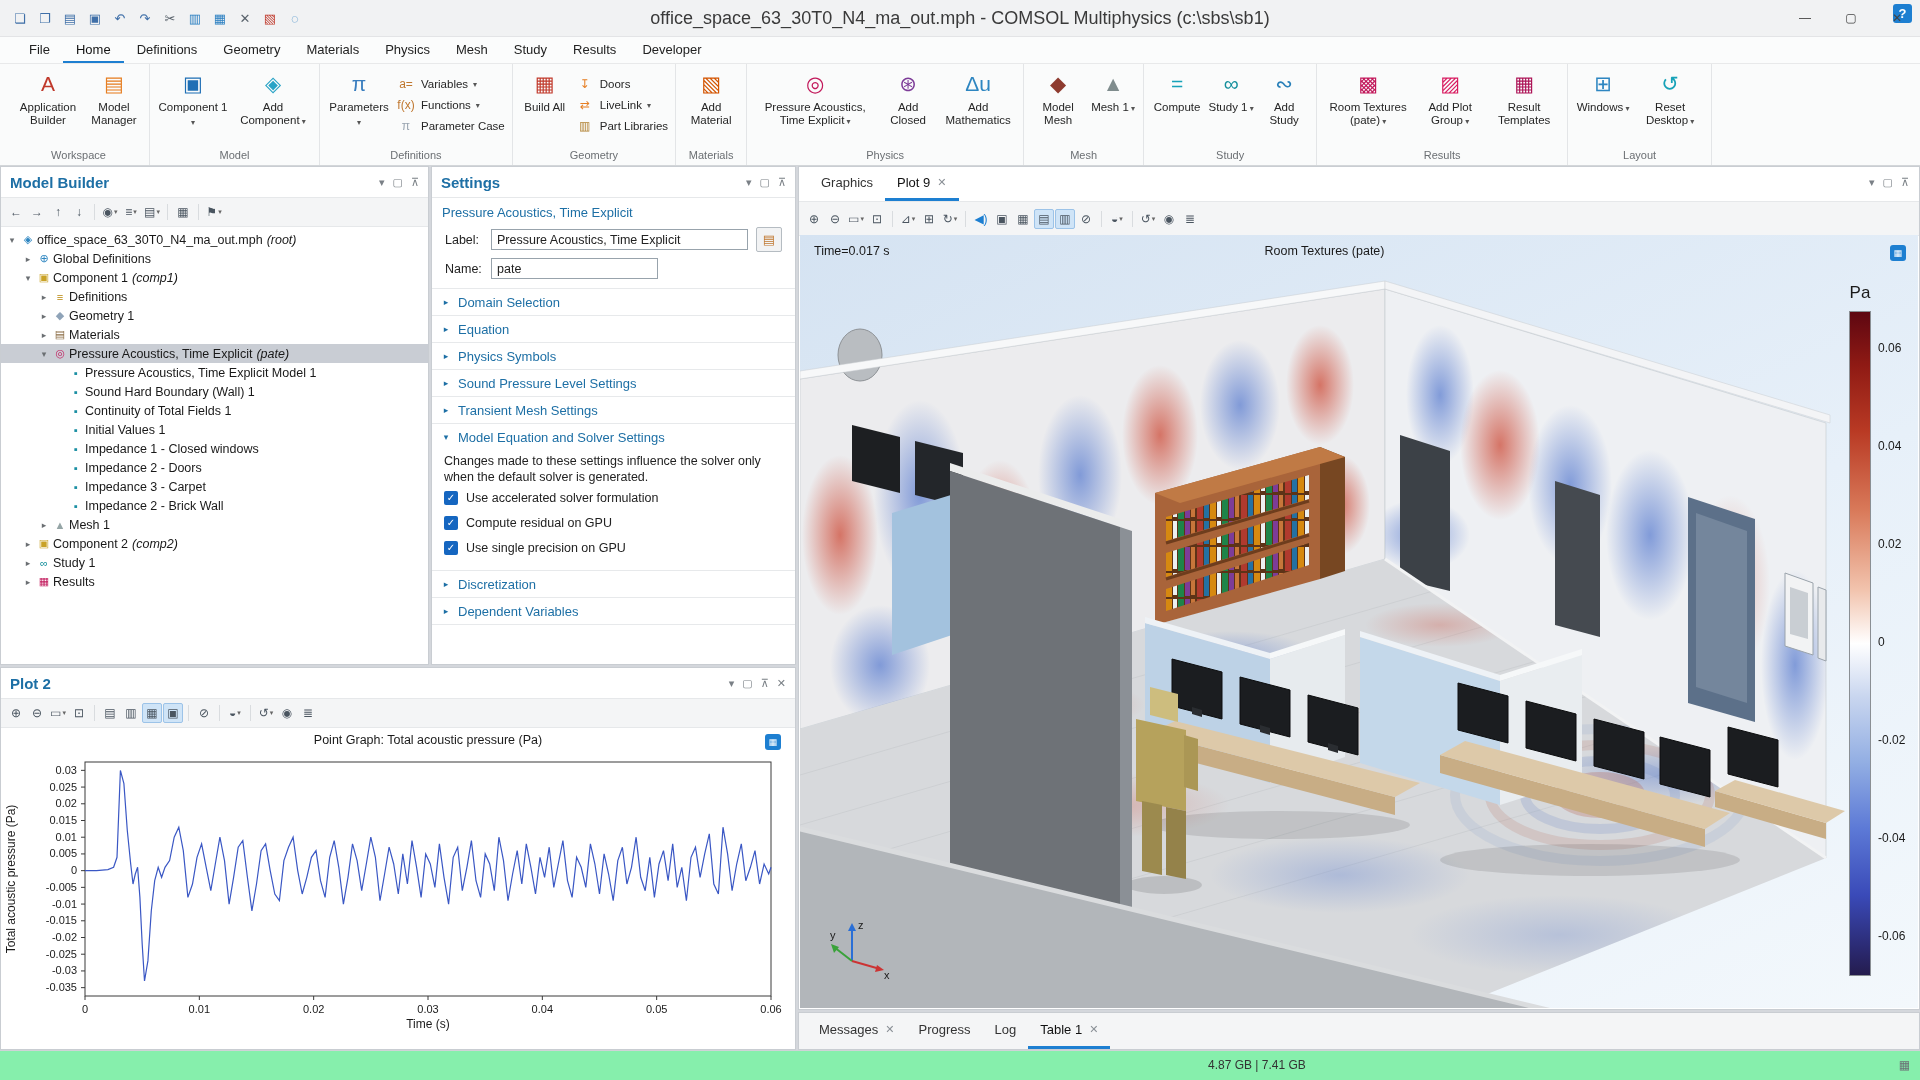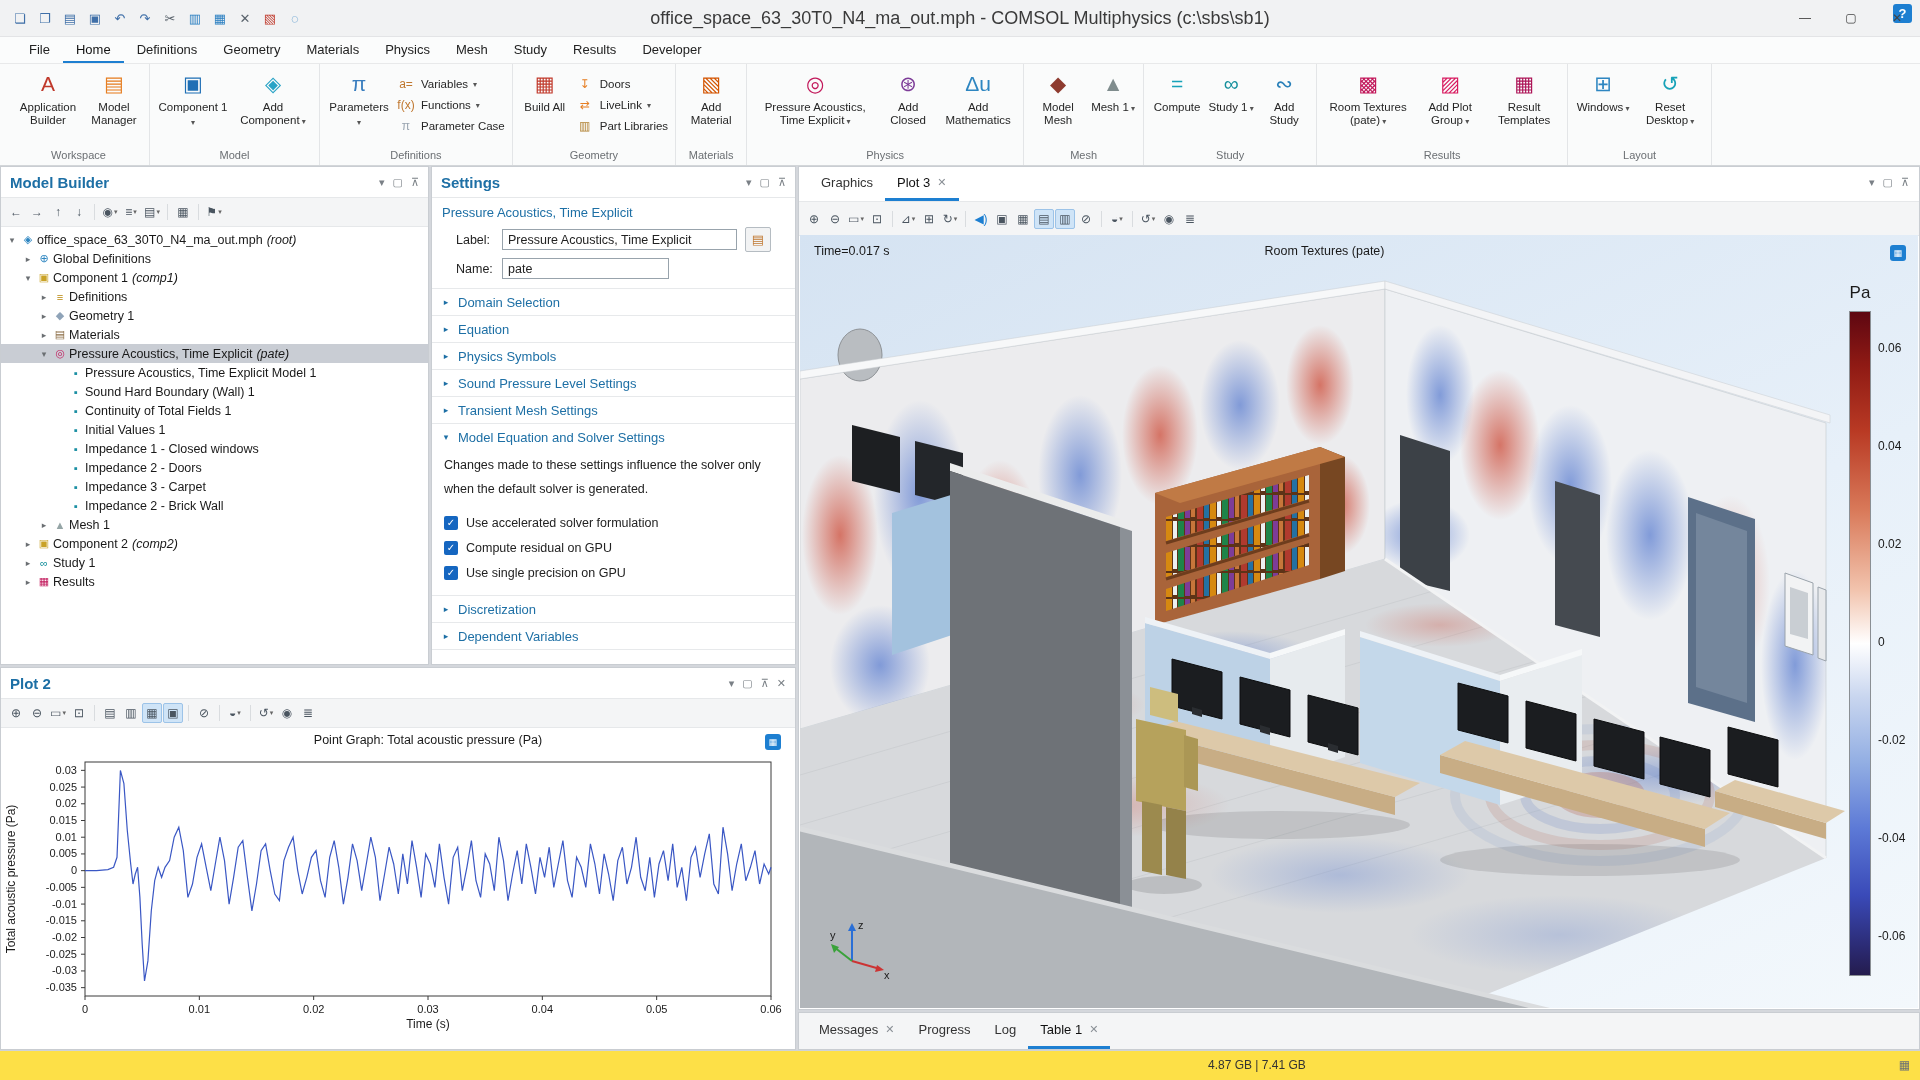--- a/index.html
+++ b/index.html
@@ -44,47 +44,47 @@
   .filter-input::placeholder{color:#8b939b;}
   .refresh-glyph{color:#1d7fd1;font-size:14px;}
   .tree{padding-top:3px;font-size:12.5px;color:#191919;}
   .trow{height:19px;display:flex;align-items:center;white-space:nowrap;}
   .trow.selected{background:#c9cdd4;}
   .texp{width:14px;font-size:9px;color:#6b6f73;text-align:center;flex:none;}
   .tico{width:18px;text-align:center;font-size:11px;flex:none;}
   .tsuf{font-style:italic;margin-left:4px;}
   
   .sub{font-size:13px;color:#1d6fa5;padding:7px 10px 4px;}
-  .fieldrow{display:flex;align-items:center;padding:3px 24px;gap:8px;font-size:12.5px;color:#222;}
+  .fieldrow{display:flex;align-items:center;padding:3px 13px;gap:8px;font-size:12.5px;color:#222;}
   .flabel{width:38px;flex:none;}
   .finput{border:1px solid #98a3ac;height:19px;font-size:12.5px;padding:0 5px;background:#fff;font-family:"Liberation Sans",sans-serif;color:#222;}
   .fbtn{width:24px;height:23px;border:1px solid #b5bcc2;background:#f2f3f4;display:flex;align-items:center;justify-content:center;font-size:13px;color:#c07830;border-radius:2px;flex:none;}
   .sections{margin-top:6px;border-top:1px solid #e7e9eb;}
   .sec{border-bottom:1px solid #e7e9eb;}
   .sechead{height:26px;display:flex;align-items:center;gap:7px;padding:0 9px;color:#1d6fa5;font-size:13px;}
   .secchev{font-size:9px;width:10px;text-align:center;}
   .secbody{padding:3px 12px 10px;font-size:12.5px;color:#222;}
-  .note{line-height:24px;margin-bottom:9px;}
+  .note{line-height:16px;}
   .cbrow{display:flex;align-items:center;gap:8px;height:25px;}
   .cb{width:14px;height:14px;background:#1566c0;color:#fff;font-size:10px;display:flex;align-items:center;justify-content:center;border-radius:2px;flex:none;}
   
   .gtabs{height:34px;display:flex;align-items:stretch;padding-left:10px;background:#fff;border-bottom:1px solid #e6e8ea;}
   .gtab{padding:0 12px;font-size:13px;color:#333;display:flex;gap:7px;align-items:center;border-bottom:3px solid transparent;box-sizing:border-box;}
   .gtab.active{border-bottom:3px solid #1d7fd1;color:#111;}
   .tabx{color:#8a9096;font-size:11px;}
   .gcontent{position:absolute;left:1px;right:1px;top:68px;bottom:1px;background:linear-gradient(155deg,#d5e3f2 0%,#e7f0f9 55%,#f3f8fc 100%);overflow:hidden;}
   .anno{position:absolute;font-size:12.5px;color:#1a1a1a;}
   .colorbar{position:absolute;width:22px;border:1px solid #8a8f94;box-sizing:border-box;
     background:linear-gradient(180deg,#5e0711 0%,#8f1a14 8%,#b93a24 18%,#d97a5a 30%,#f2c4ae 42%,#ffffff 50%,#c9d6ef 58%,#92aee3 68%,#5c79d6 78%,#3a4ab8 88%,#2b2a72 96%,#241c4e 100%);}
   .cbtick{position:absolute;font-size:12px;color:#1a1a1a;transform:translateY(-50%);}
   .cblabel{position:absolute;font-size:17px;color:#1a1a1a;}
   .propbtn{position:absolute;width:16px;height:16px;background:#1d7fd1;border-radius:3px;color:#fff;font-size:9px;display:flex;align-items:center;justify-content:center;}
   
   .btabs{display:flex;align-items:stretch;padding-left:8px;background:#f4f5f6;}
-  .statusbar{position:absolute;left:0;top:1050px;width:1920px;height:30px;background:#fde047;border-top:1px solid #cfd3d7;box-sizing:border-box;text-align:right;}
+  .statusbar{position:absolute;left:0;top:1050px;width:1920px;height:30px;background:#86efac;border-top:1px solid #cfd3d7;box-sizing:border-box;text-align:right;}
   .mem{position:absolute;left:1208px;top:7px;font-size:12px;color:#333;}
   .statico{position:absolute;right:10px;top:7px;font-size:12px;color:#6b7076;}
 </style>
 </head>
 <body>
 
 <div class="app">
 
   <div class="titlebar">
     <div class="qa" id="qa-icons">
@@ -630,21 +630,21 @@
       </svg>
     <div class="propbtn" style="right:14px;top:66px;">▦</div>
   </div>
 
   <div class="panel" style="left:798px;top:166px;width:1122px;height:844px;">
     <div class="gtabs" id="gtabs">
         <div class="gtab">
           <span>Graphics</span>
         </div>
         <div class="gtab active">
-          <span>Plot 3</span>
+          <span>Plot 9</span>
           <span class="tabx">✕</span>
         </div>
       </div>
     <div class="phicons" style="position:absolute;right:10px;top:9px;">
       <span>▾</span>
       <span>▢</span>
       <span>⊼</span>
     </div>
     <div class="ptoolbar" style="height:33px;border-top:none;" id="g-toolbar">
         <span class="tbtn">

